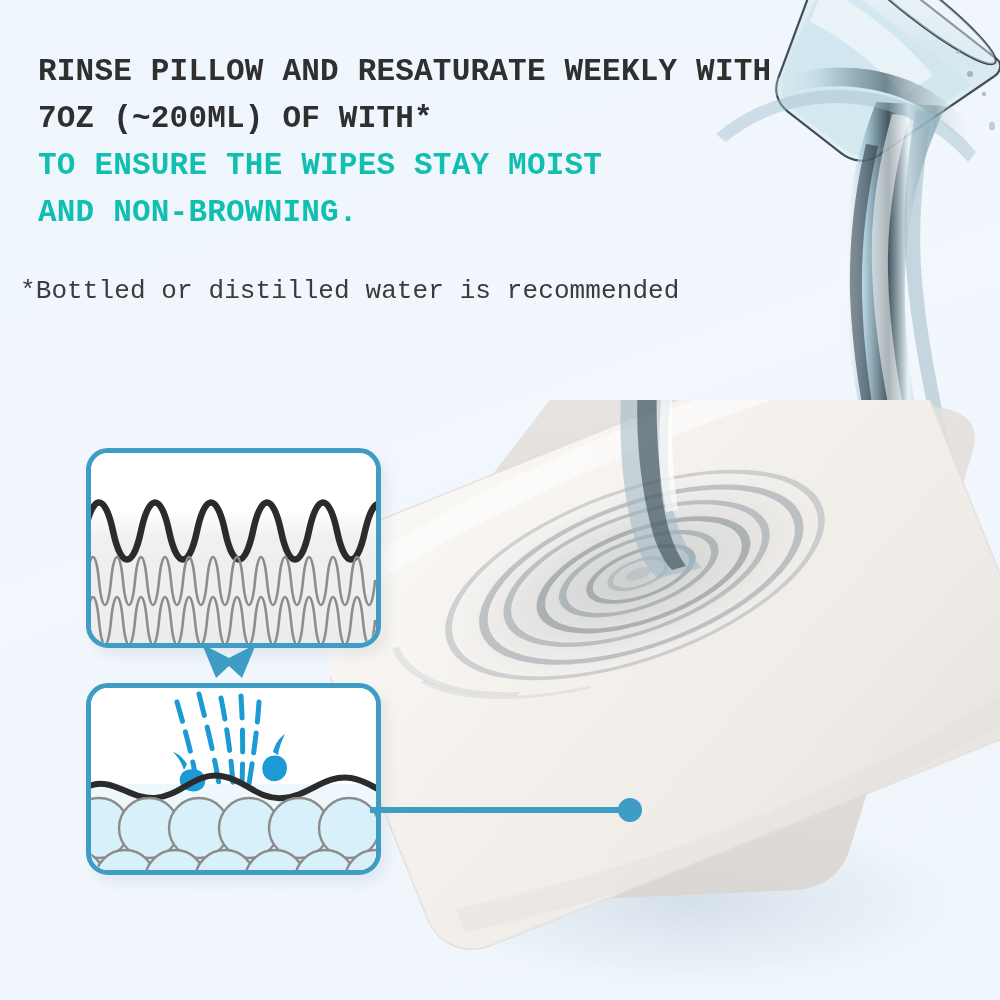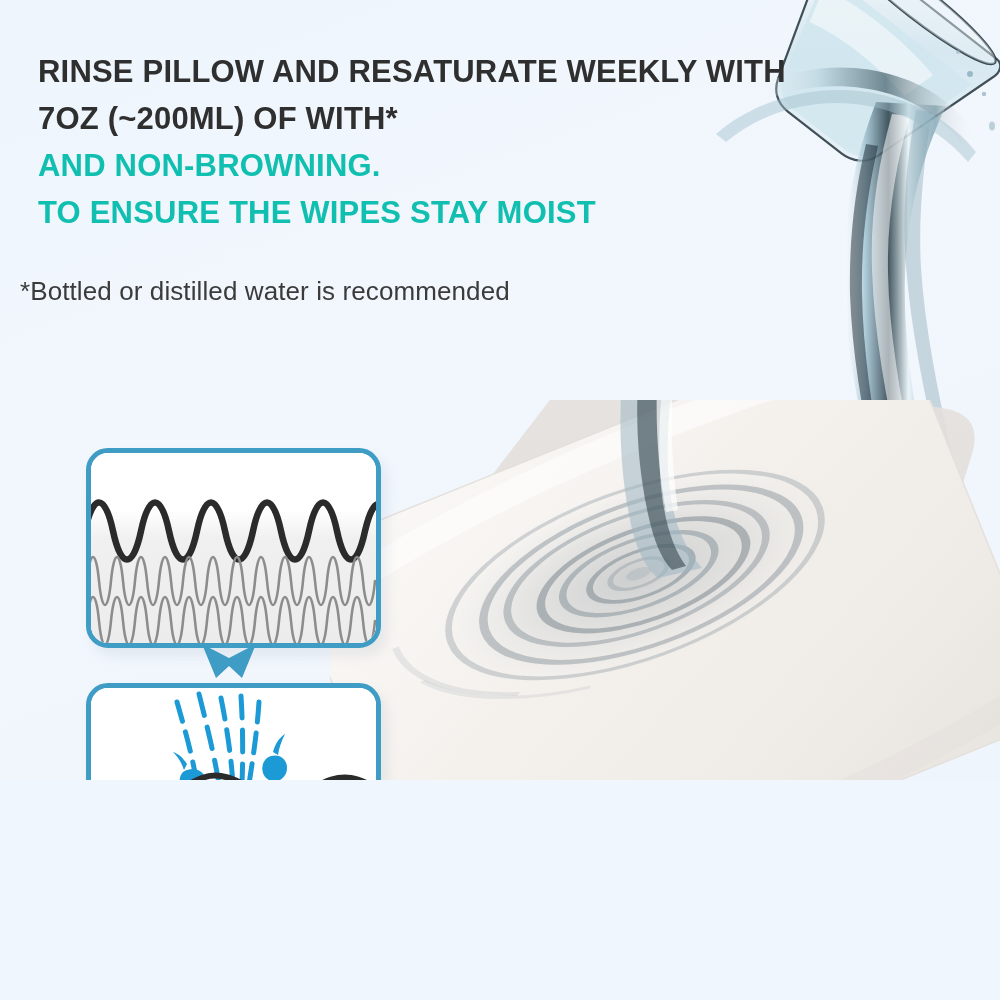--- a/index.html
+++ b/index.html
@@ -9,23 +9,24 @@
   body {
     width: 1000px;
     height: 1000px;
     overflow: hidden;
     font-family: "Liberation Sans", sans-serif;
     background: #f0f6fd;
   }
   #stage {
     position: relative;
     width: 1000px;
-    height: 780px;
+    height: 1000px;
     background: linear-gradient(160deg, #eef5fc 0%, #f2f7fd 45%, #eff5fc 100%);
     overflow: hidden;
+    font-family: Liberation Mono, monospace;
   }
 
   
   .headline {
     position: absolute;
     left: 38px;
     top: 48px;
     width: 830px;
     z-index: 40;
   }
@@ -255,22 +256,22 @@
                L372,168 C356,150 344,124 340,92 C334,40 340,-16 352,-62 Z" fill="#9fb7c2" opacity="0.55"></path>
       <path d="M312,-60 C304,0 306,58 318,114 C324,142 332,160 342,170
                L356,166 C344,150 336,126 332,96 C326,44 330,-14 340,-60 Z" fill="#2b3c44" opacity="0.55"></path>
       <path d="M330,-60 C324,0 326,58 336,112 L348,110 C340,56 340,-6 346,-60 Z" fill="#ffffff" opacity="0.7"></path>
     </svg>
   </div>
 
   <div class="headline">
     <div class="line dark">RINSE PILLOW AND RESATURATE WEEKLY WITH</div>
     <div class="line dark">7OZ (~200ML) OF WITH*</div>
+    <div class="line teal">TO ENSURE THE WIPES STAY MOIST</div>
     <div class="line teal">AND NON-BROWNING.</div>
-    <div class="line teal">TO ENSURE THE WIPES STAY MOIST</div>
   </div>
 
   <div class="footnote">*Bottled or distilled water is recommended</div>
 
   <div class="callout" id="callout-fibers">
     <svg viewBox="0 0 285 190" preserveAspectRatio="none">
       <defs>
         <linearGradient id="fiberBg" x1="0" y1="0" x2="0" y2="1">
           <stop offset="0%" stop-color="#ffffff"></stop>
           <stop offset="30%" stop-color="#ffffff"></stop>

